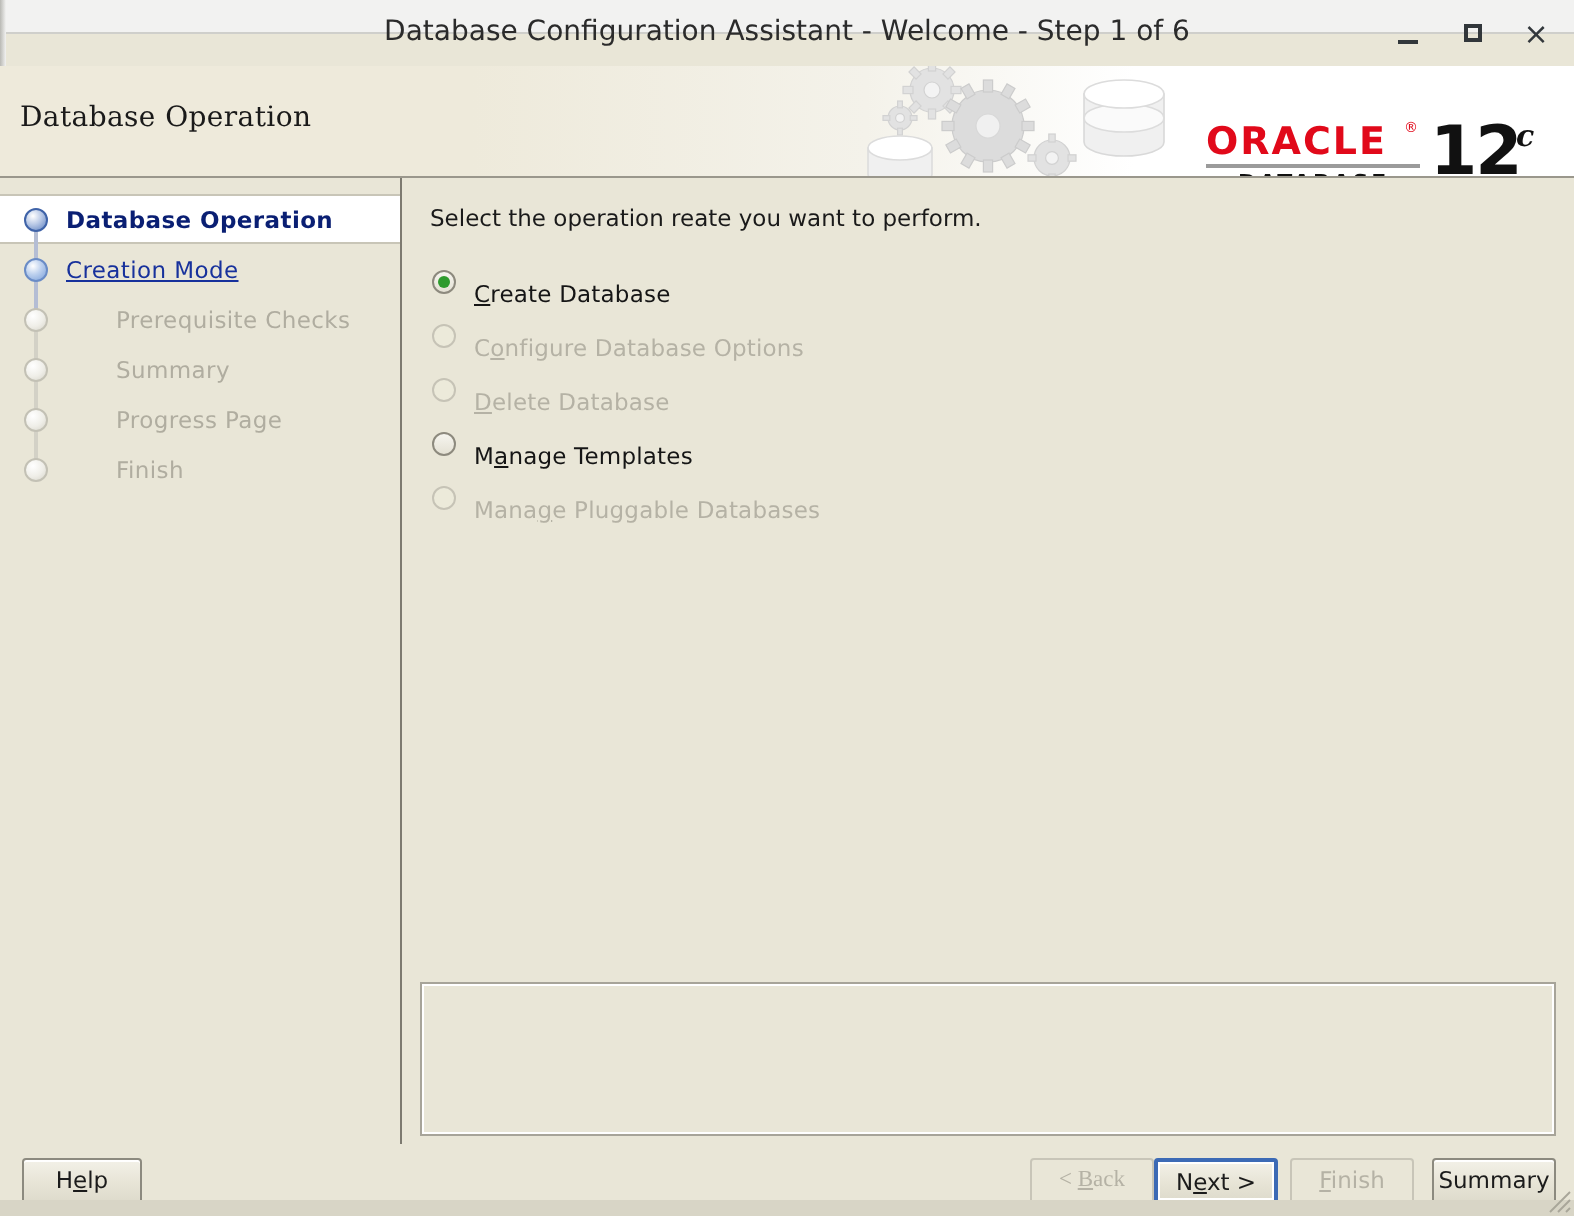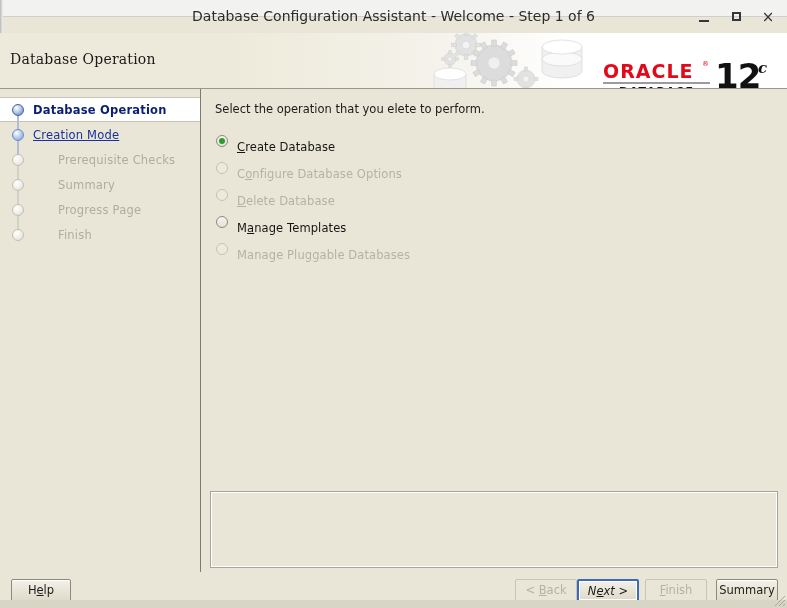--- a/index.html
+++ b/index.html
@@ -316,24 +316,23 @@
   }
   .btn.disabled {
     color: #b5b2a5;
     border-color: #c8c5b8;
     background: #e9e6d7;
     box-shadow: none;
   }
   .btn.focused {
     border: 2px solid #3c6ab5;
     box-shadow: inset 0 0 0 1px #ffffff;
-    font-style: italic;
   }
   #btn-help   { left: 11px;  width: 60px; }
-  #btn-back   { left: 515px; width: 62px; }
+  #btn-back   { left: 515px; width: 62px; font-family: Liberation Serif, serif; }
   #btn-next   { left: 577px; width: 62px; }
   #btn-finish { left: 645px; width: 62px; }
   #btn-cancel { left: 716px; width: 62px; }
 
   
   #bg-sliver {
     position: absolute;
     left: 0; top: 600px;
     width: 787px; height: 8px;
     background: #d8d5c6;
@@ -490,21 +489,21 @@
 
         <span class="bullet"></span>
         <span class="step-label">Finish</span>
       </div>
 
     </div>
   </div>
 
   <div id="content">
 
-    <div id="prompt">Select the operation that you elete to perform.</div>
+    <div id="prompt">Select the operation reate you want to perform.</div>
 
     <div id="radio-group">
 
       <div class="radio-row checked">
         <span class="radio-mark"></span>
         <span class="radio-label"><span></span><span class="mn">C</span><span>reate Database</span></span>
       </div>
 
       <div class="radio-row disabled">
         <span class="radio-mark"></span>

